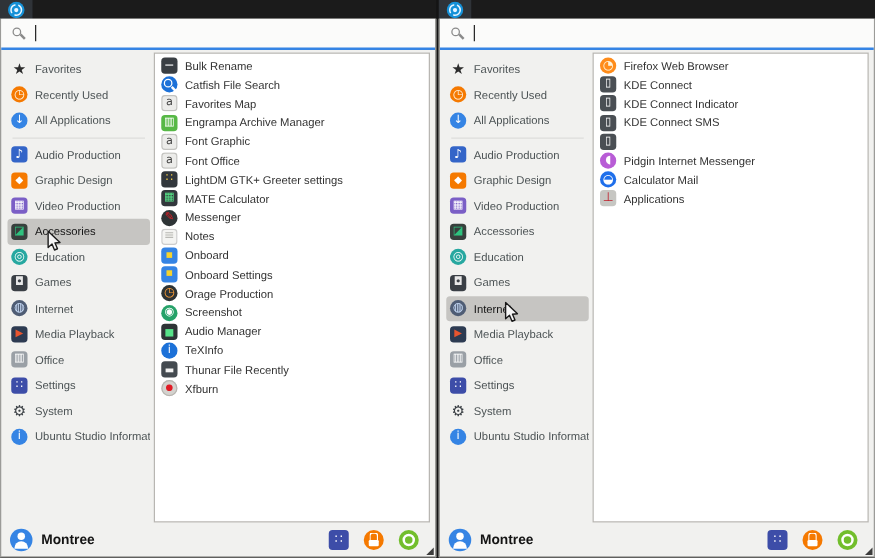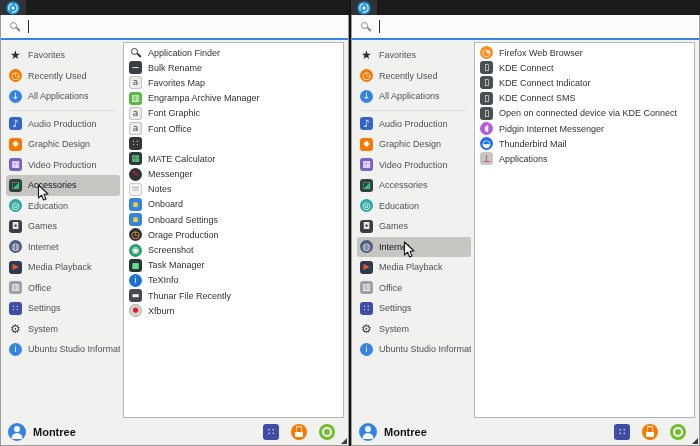--- a/index.html
+++ b/index.html
@@ -186,30 +186,30 @@
     </div>
             <div class="cat-row">
       <span class="icon shape-circle" style="background: rgb(53, 132, 228); color: rgb(255, 255, 255);">
                 <span class="g" style="font-size: 9px;">i</span>
               </span>
               <span class="label">Ubuntu Studio Information</span>
     </div>
           </div>
           <div class="applist">
             <div class="app-row">
-      <span class="icon css-magnifier" style="color: rgb(58, 58, 58);"></span>
-              <span class="label">Application Finder</span>
-    </div>
-            <div class="app-row">
       <span class="icon shape-rounded" style="background: rgb(58, 63, 68); color: rgb(255, 255, 255);">
                 <span class="g" style="font-size: 10px;">−</span>
               </span>
               <span class="label">Bulk Rename</span>
     </div>
             <div class="app-row">
+      <span class="icon shape-circle css-magnifier" style="background: rgb(28, 113, 216); color: rgb(255, 255, 255);"></span>
+              <span class="label">Catfish File Search</span>
+    </div>
+            <div class="app-row">
       <span class="icon shape-rounded" style="background: rgb(236, 236, 234); color: rgb(68, 68, 68); box-shadow: rgb(195, 195, 192) 0px 0px 0px 1px inset;">
                 <span class="g" style="font-size: 9px;">a</span>
               </span>
               <span class="label">Favorites Map</span>
     </div>
             <div class="app-row">
       <span class="icon shape-rounded" style="background: rgb(87, 184, 70); color: rgb(255, 255, 255);">
                 <span class="g" style="font-size: 9px;">▥</span>
               </span>
               <span class="label">Engrampa Archive Manager</span>
@@ -223,20 +223,21 @@
             <div class="app-row">
       <span class="icon shape-rounded" style="background: rgb(236, 236, 234); color: rgb(68, 68, 68); box-shadow: rgb(195, 195, 192) 0px 0px 0px 1px inset;">
                 <span class="g" style="font-size: 9px;">a</span>
               </span>
               <span class="label">Font Office</span>
     </div>
             <div class="app-row">
       <span class="icon shape-rounded" style="background: rgb(50, 55, 60); color: rgb(255, 213, 74);">
                 <span class="g" style="font-size: 9px;">∷</span>
               </span>
+              <span class="label">LightDM GTK+ Greeter settings</span>
     </div>
             <div class="app-row">
       <span class="icon shape-rounded" style="background: rgb(50, 55, 60); color: rgb(87, 227, 137);">
                 <span class="g" style="font-size: 9px;">▦</span>
               </span>
               <span class="label">MATE Calculator</span>
     </div>
             <div class="app-row">
       <span class="icon shape-circle" style="background: rgb(46, 52, 54); color: rgb(224, 27, 36);">
                 <span class="g" style="font-size: 9px;">✎</span>
@@ -270,21 +271,21 @@
             <div class="app-row">
       <span class="icon shape-circle" style="background: rgb(38, 162, 105); color: rgb(255, 255, 255);">
                 <span class="g" style="font-size: 9px;">◉</span>
               </span>
               <span class="label">Screenshot</span>
     </div>
             <div class="app-row">
       <span class="icon shape-rounded" style="background: rgb(46, 52, 54); color: rgb(87, 227, 137);">
                 <span class="g" style="font-size: 8px;">▅</span>
               </span>
-              <span class="label">Task Manager</span>
+              <span class="label">Audio Manager</span>
     </div>
             <div class="app-row">
       <span class="icon shape-circle" style="background: rgb(28, 113, 216); color: rgb(255, 255, 255);">
                 <span class="g" style="font-size: 9px;">i</span>
               </span>
               <span class="label">TeXInfo</span>
     </div>
             <div class="app-row">
       <span class="icon shape-rounded" style="background: rgb(68, 74, 80); color: rgb(242, 242, 242);">
                 <span class="g" style="font-size: 8px;">▬</span>
@@ -457,33 +458,32 @@
             <div class="app-row">
       <span class="icon shape-rounded" style="background: rgb(74, 79, 84); color: rgb(255, 255, 255);">
                 <span class="g" style="font-size: 9px;">▯</span>
               </span>
               <span class="label">KDE Connect SMS</span>
     </div>
             <div class="app-row">
       <span class="icon shape-rounded" style="background: rgb(74, 79, 84); color: rgb(255, 255, 255);">
                 <span class="g" style="font-size: 9px;">▯</span>
               </span>
-              <span class="label">Open on connected device via KDE Connect</span>
     </div>
             <div class="app-row">
       <span class="icon shape-circle" style="background: rgb(184, 92, 214); color: rgb(255, 255, 255);">
                 <span class="g" style="font-size: 9px;">◖</span>
               </span>
               <span class="label">Pidgin Internet Messenger</span>
     </div>
             <div class="app-row">
       <span class="icon shape-circle" style="background: rgb(31, 111, 235); color: rgb(255, 255, 255);">
                 <span class="g" style="font-size: 10px;">◒</span>
               </span>
-              <span class="label">Thunderbird Mail</span>
+              <span class="label">Calculator Mail</span>
     </div>
             <div class="app-row">
       <span class="icon shape-rounded" style="background: rgb(198, 198, 194); color: rgb(192, 28, 40);">
                 <span class="g" style="font-size: 10px;">⊥</span>
               </span>
               <span class="label">Applications</span>
     </div>
           </div>
         </div>
         <div class="footer">

